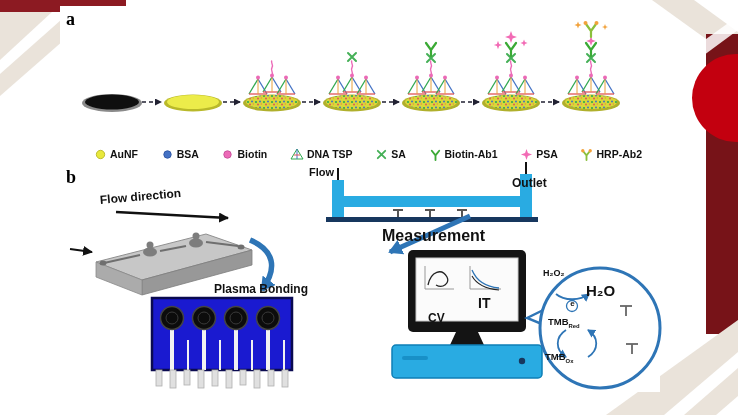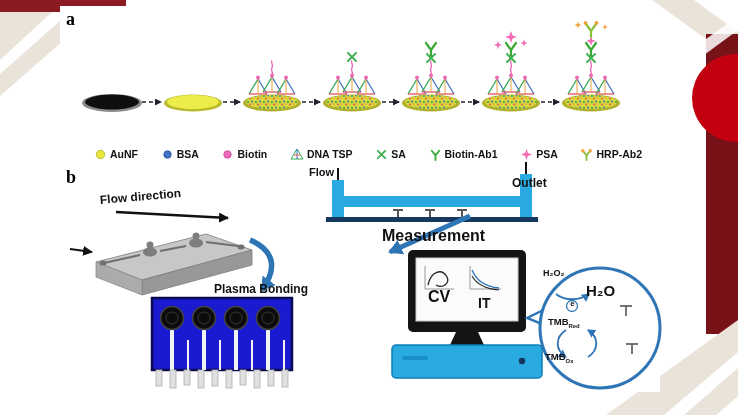--- a/index.html
+++ b/index.html
@@ -337,21 +337,21 @@
       </svg>
       <span class="llabel">HRP-Ab2</span>
     </div>
   </div>
 
   <div class="t" style="left:100px;top:194px;font-size:12px;transform:rotate(-5deg);transform-origin:left center">Flow direction</div>
   <div class="t" style="left:214px;top:283px;font-size:12px">Plasma Bonding</div>
   <div class="t" style="left:309px;top:166px;font-size:11px">Flow</div>
   <div class="t" style="left:512px;top:177px;font-size:12px">Outlet</div>
   <div class="t" style="left:382px;top:227px;font-size:16px">Measurement</div>
-  <div class="t" style="left:428px;top:288px;font-size:16px">CV</div>
+  <div class="t" style="left:428px;top:312px;font-size:12px">CV</div>
   <div class="t" style="left:478px;top:296px;font-size:14px">IT</div>
 
   <div class="t" style="left:543px;top:269px;font-size:9px">H₂O₂</div>
   <div class="t" style="left:586px;top:283px;font-size:15px">H₂O</div>
   <div class="t" style="left:569px;top:300px;font-size:8px;width:7px;text-align:center">e</div>
   <div class="t" style="left:548px;top:317px;font-size:9.5px"><span>TMB</span><sub>Red</sub></div>
   <div class="t" style="left:545px;top:352px;font-size:9.5px"><span>TMB</span><sub>Ox</sub></div>
 
 </div>
 

